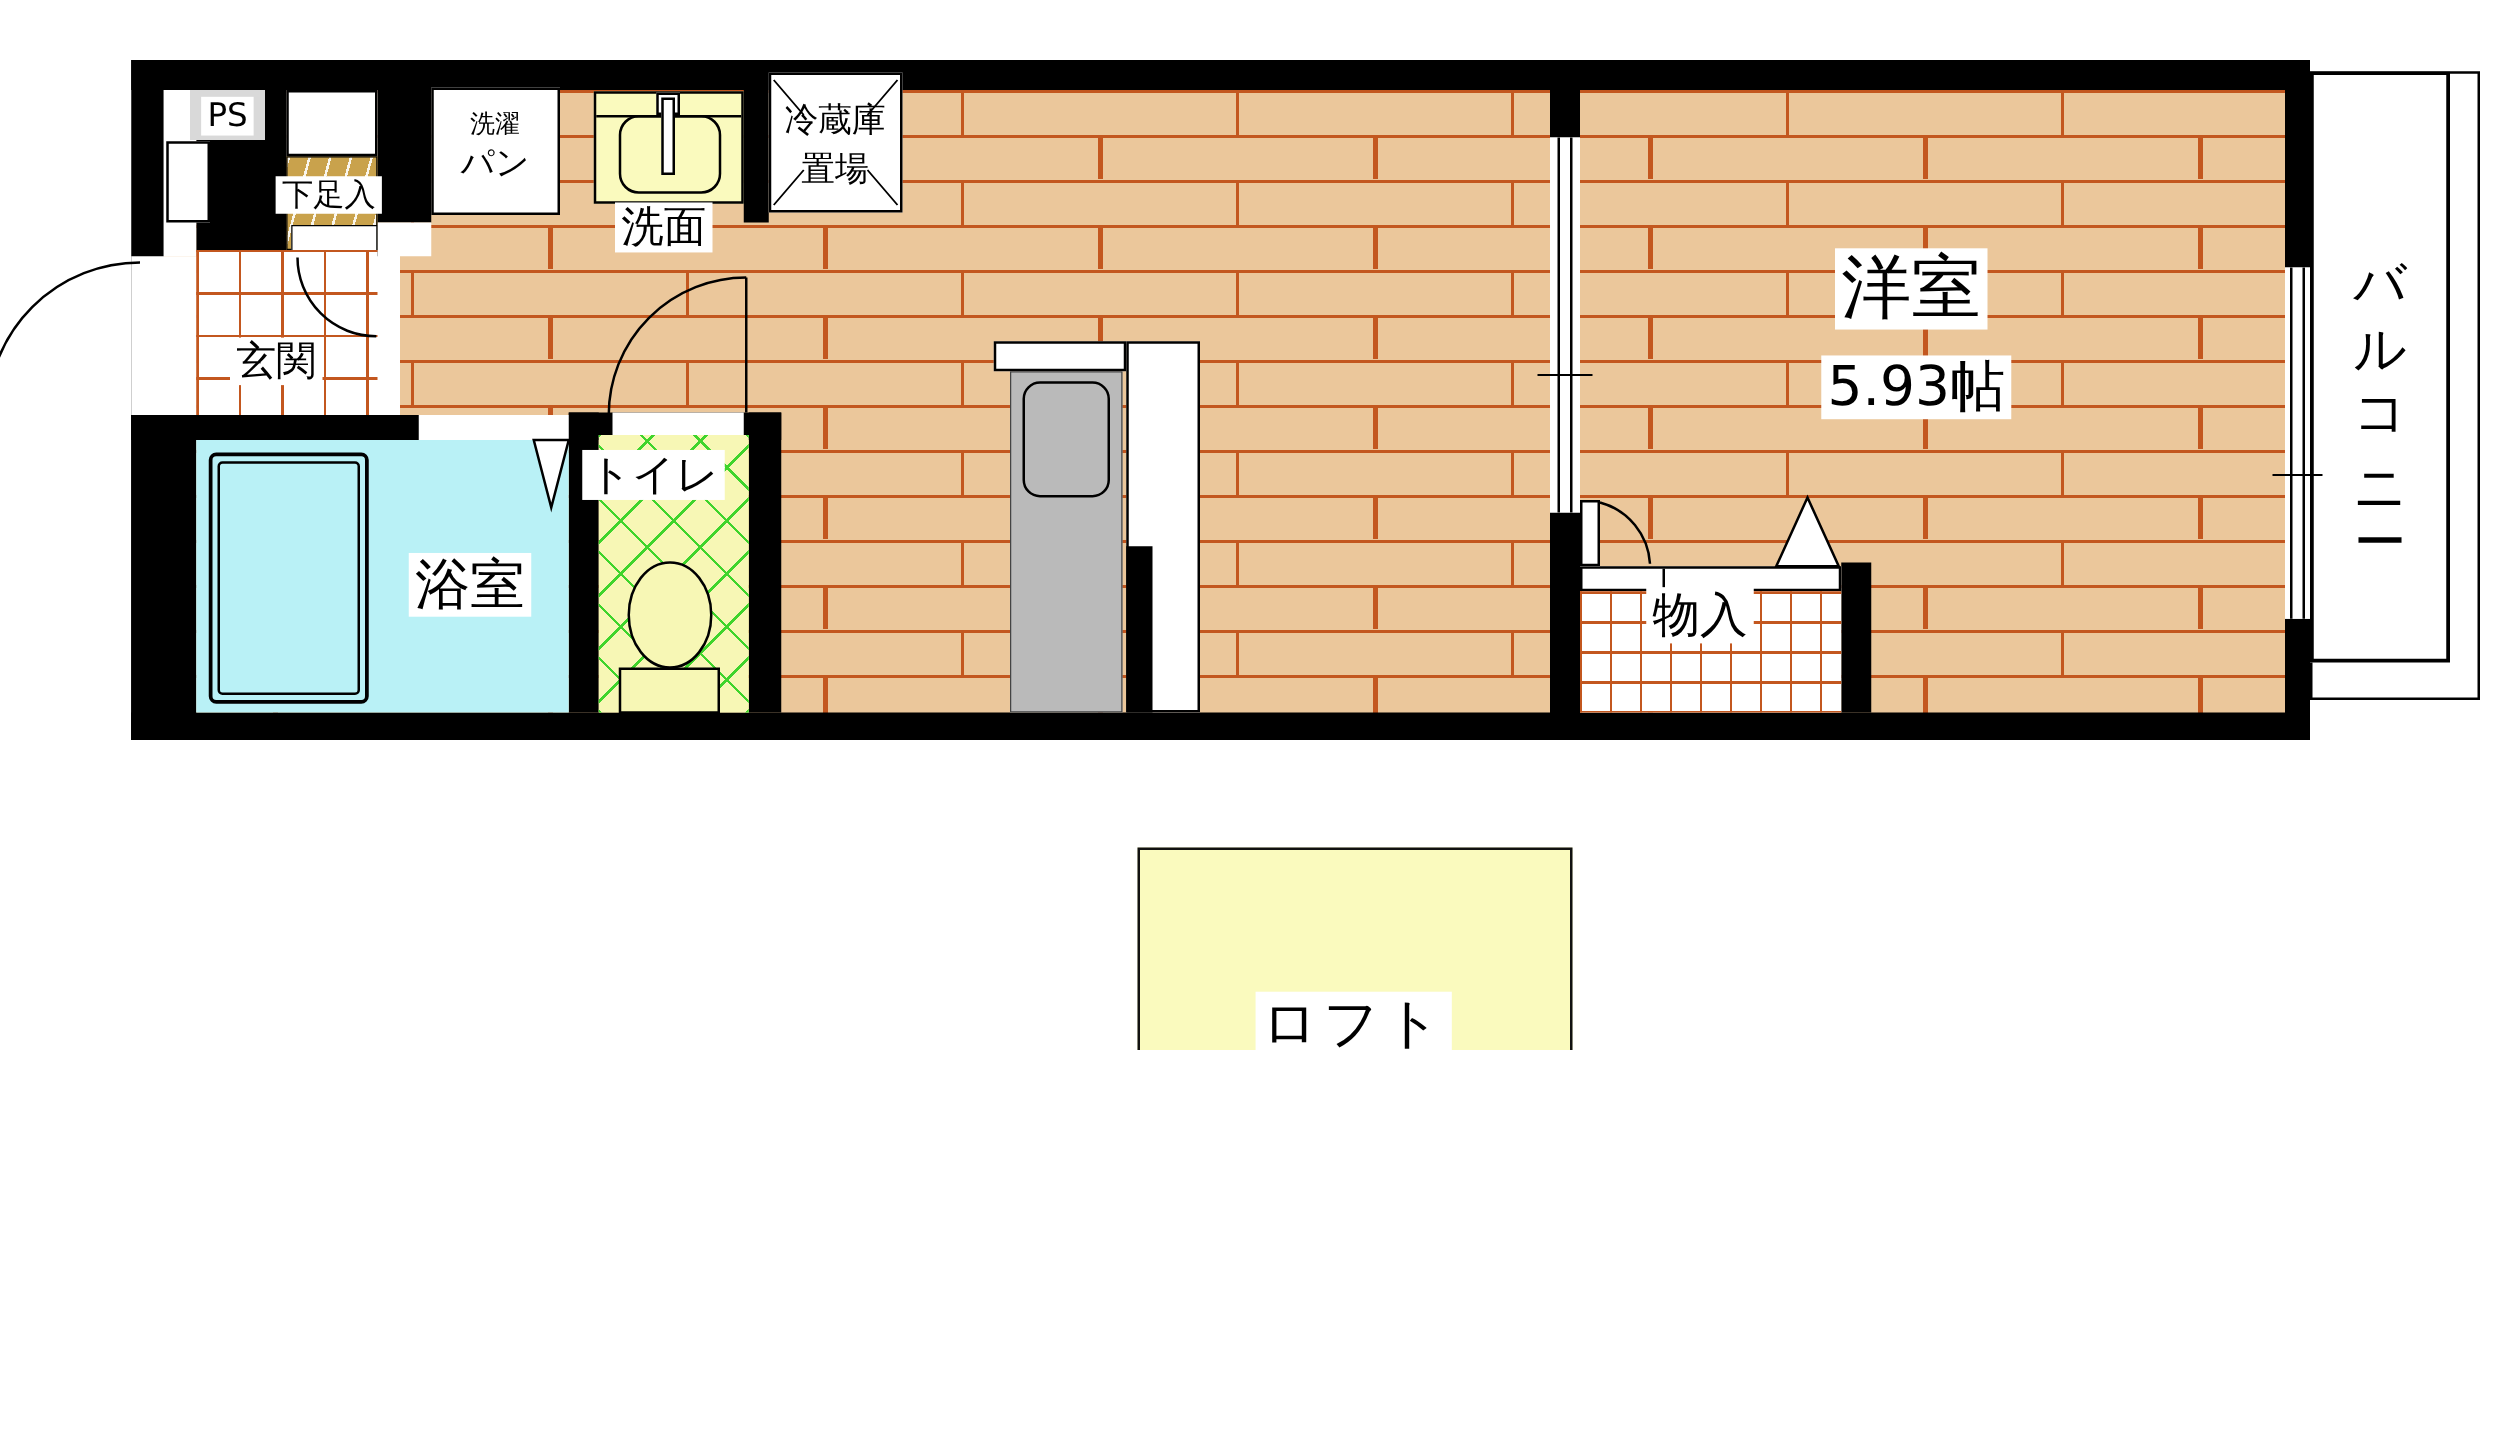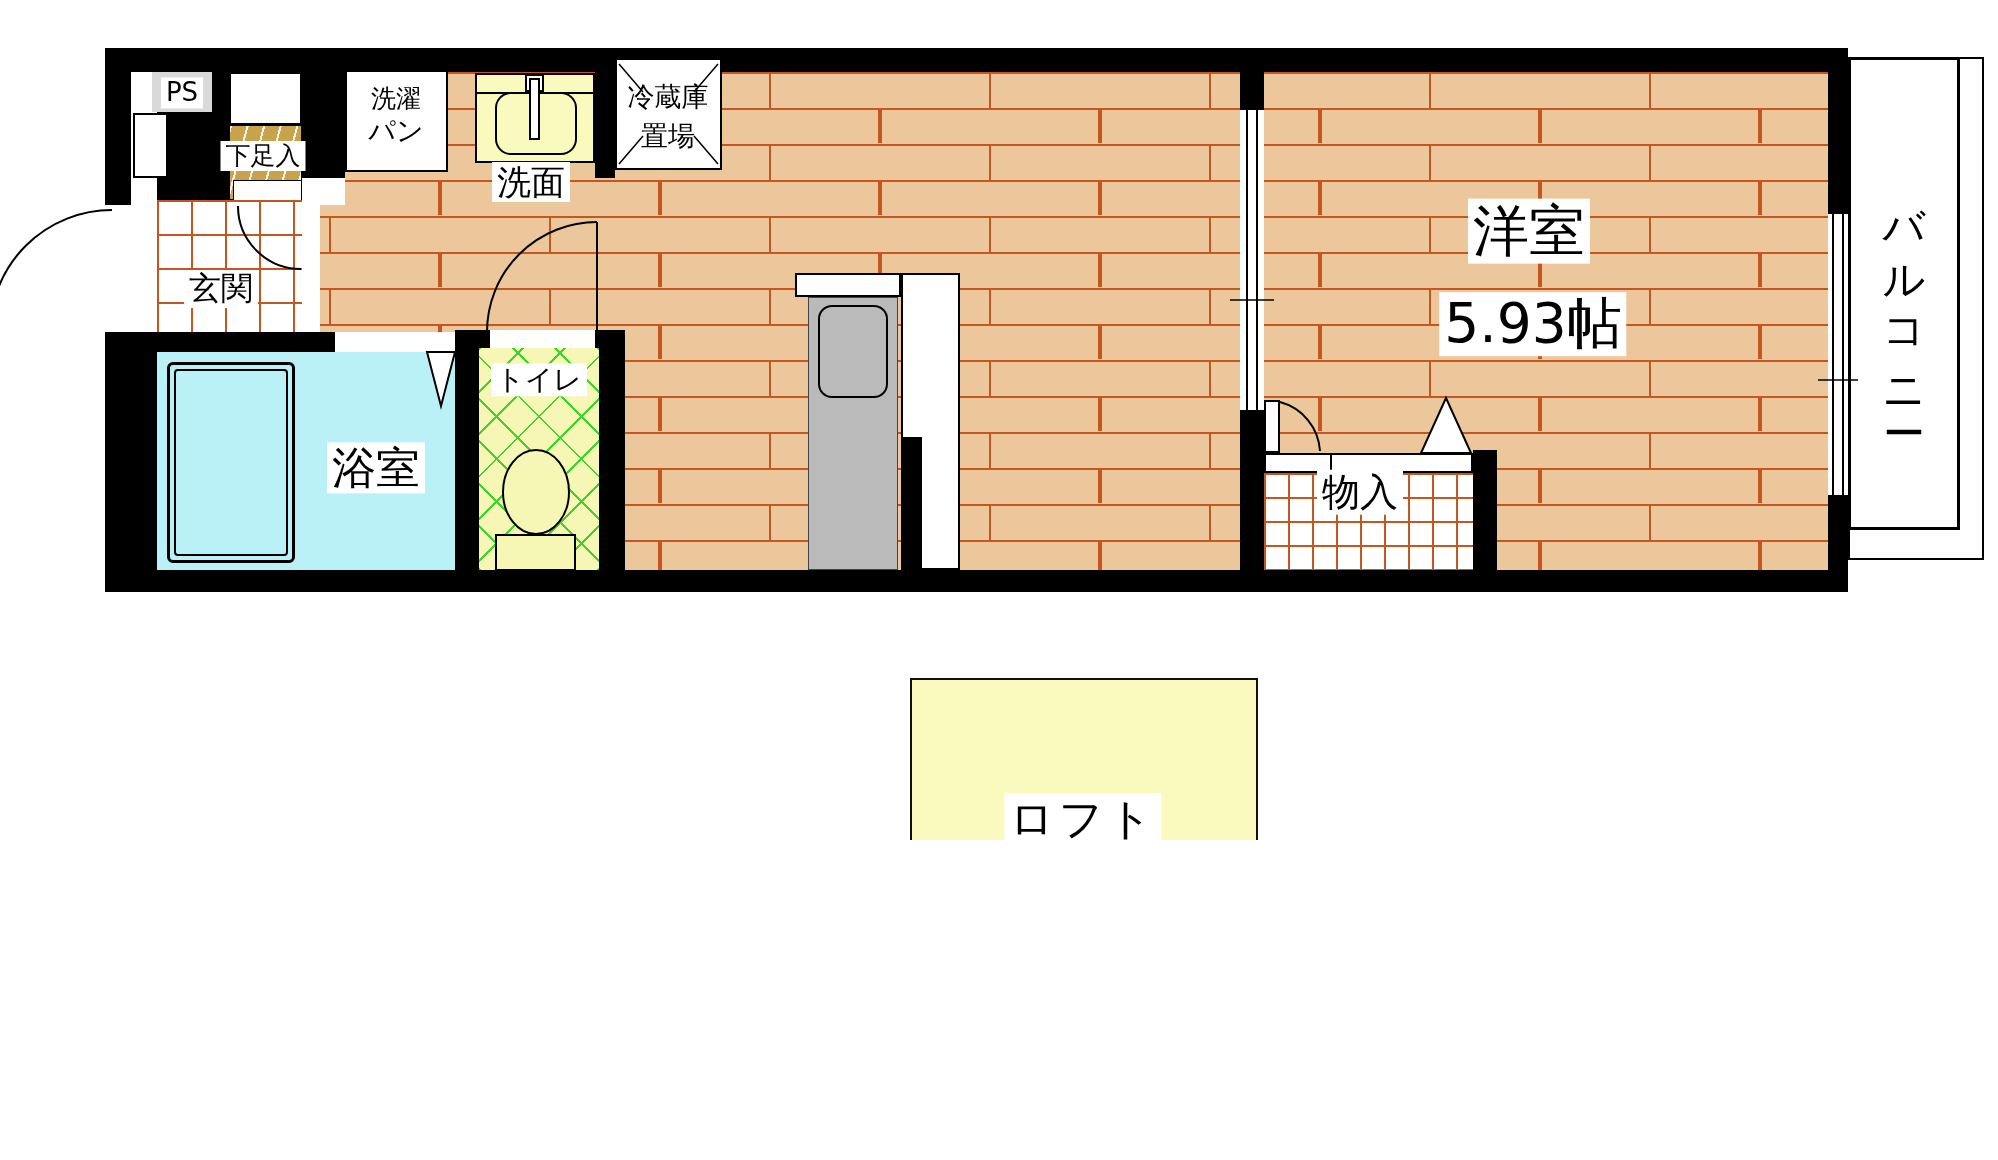--- a/index.html
+++ b/index.html
@@ -84,41 +84,41 @@
   <div class="abs xcross bordered" style="left:133px;top:113px;width:35px;height:65px"></div>
   <div class="abs xcross bordered" style="left:229px;top:72px;width:73px;height:53px"></div>
   <div class="abs woodcab" style="left:229px;top:125px;width:73px;height:75px;border:1px solid #000"></div>
   <div class="lbl" style="left:263px;top:156px;font-size:25px">下足入</div>
   <div class="abs bordered" style="left:233px;top:180px;width:69px;height:25px;border-width:1px"></div>
 
   <div class="abs gridtile" style="left:157px;top:200px;width:145px;height:132px"></div>
   <div class="lbl" style="left:221px;top:289px;font-size:32px">玄関</div>
 
   <div class="abs xcross bordered" style="left:345px;top:70px;width:103px;height:102px"></div>
-  <div class="lbl" style="left:396px;top:99px;font-size:25px">洗濯</div>
+  <div class="lbl" style="left:396px;top:99px;font-size:20px">洗濯</div>
   <div class="lbl" style="left:396px;top:131px;font-size:27px">パン</div>
 
   <div class="abs" style="left:475px;top:73px;width:120px;height:90px;background:var(--pale_yellow);border:2px solid #000"></div>
   <div class="abs" style="left:477px;top:92px;width:116px;height:1.5px;background:#000"></div>
   <div class="abs" style="left:495px;top:92px;width:82px;height:63px;border:2px solid #000;border-radius:16px"></div>
   <div class="abs" style="left:525px;top:74px;width:19px;height:18px;border:2px solid #000;background:#fff"></div>
   <div class="abs" style="left:529px;top:78px;width:11px;height:62px;border:2px solid #000;background:#fff"></div>
   <div class="lbl" style="left:531px;top:182px;font-size:34px">洗面</div>
 
   <div class="abs bordered" style="left:615px;top:58px;width:107px;height:112px"></div>
   <div class="lbl" style="left:668px;top:97px;font-size:27px;padding:0 1px">冷蔵庫</div>
   <div class="lbl" style="left:668px;top:136px;font-size:27px;padding:0 1px">置場</div>
 
   <div class="abs" style="left:157px;top:352px;width:298px;height:218px;background:var(--bathroom_fill)"></div>
   <div class="abs" style="left:167px;top:362px;width:128px;height:201px;border:3px solid #000;border-radius:6px"></div>
   <div class="abs" style="left:174px;top:369px;width:114px;height:187px;border:2px solid #000;border-radius:4px"></div>
   <div class="lbl" style="left:376px;top:468px;font-size:44px">浴室</div>
 
   <div class="abs hatchgreen" style="left:479px;top:348px;width:120px;height:222px"></div>
-  <div class="lbl" style="left:539px;top:380px;font-size:28px">トイレ</div>
+  <div class="lbl" style="left:523px;top:380px;font-size:34px">トイレ</div>
 
   <div class="abs bordered" style="left:795px;top:273px;width:106px;height:24px"></div>
   <div class="abs bordered" style="left:901px;top:273px;width:59px;height:297px"></div>
   <div class="abs" style="left:808px;top:297px;width:90px;height:273px;background:var(--counter_gray);border:1px solid #444"></div>
   <div class="abs" style="left:818px;top:305px;width:70px;height:93px;border:2px solid #000;border-radius:14px;background:var(--counter_gray)"></div>
   <div class="w" style="left:901px;top:437px;width:21px;height:133px"></div>
 
   <div class="wh" style="left:1240px;top:110px;width:24px;height:300px"></div>
   <div class="abs" style="left:1246px;top:110px;width:12px;height:300px;border-left:2px solid #000;border-right:2px solid #000"></div>
 
@@ -129,21 +129,21 @@
   <div class="abs bordered" style="left:1264px;top:400px;width:16px;height:53px"></div>
 
   <div class="wh" style="left:1828px;top:214px;width:20px;height:281px"></div>
   <div class="abs" style="left:1832px;top:214px;width:12px;height:281px;border-left:2px solid #000;border-right:2px solid #000"></div>
 
   <div class="abs" style="left:1848px;top:57px;width:136px;height:503px;border:2px solid #000;background:#fff"></div>
   <div class="abs" style="left:1848px;top:57px;width:112px;height:473px;border:3px solid #000;background:#fff"></div>
   <div class="vlabel" style="left:1904px;top:300px;font-size:42px">バルコニー</div>
 
   <div class="lbl" style="left:1529px;top:231px;font-size:56px">洋室</div>
-  <div class="lbl" style="left:1533px;top:324px;font-size:55px">5.93帖</div>
+  <div class="lbl" style="left:1533px;top:310px;font-size:44px">5.93帖</div>
 
   <div class="abs" style="left:910px;top:678px;width:348px;height:455px;background:var(--pale_yellow);border:2px solid #111"></div>
   <div class="lbl" style="left:1083px;top:819px;font-size:44px;letter-spacing:4px">ロフト</div>
   <div class="lbl" style="left:1073px;top:909px;font-size:44px">3帖</div>
 
   <svg width="1998" height="1160" viewBox="0 0 1998 1160">
     <path d="M 112 210 A 122 122 0 0 0 -10 332" stroke="#000" stroke-width="2" fill="none"></path>
     <path d="M 238 206 A 63 63 0 0 0 301 269" stroke="#000" stroke-width="2" fill="none"></path>
     <line x1="597" y1="222" x2="597" y2="330" stroke="#000" stroke-width="2"></line>
     <path d="M 597 222 A 110 110 0 0 0 487 332" stroke="#000" stroke-width="2" fill="none"></path>

